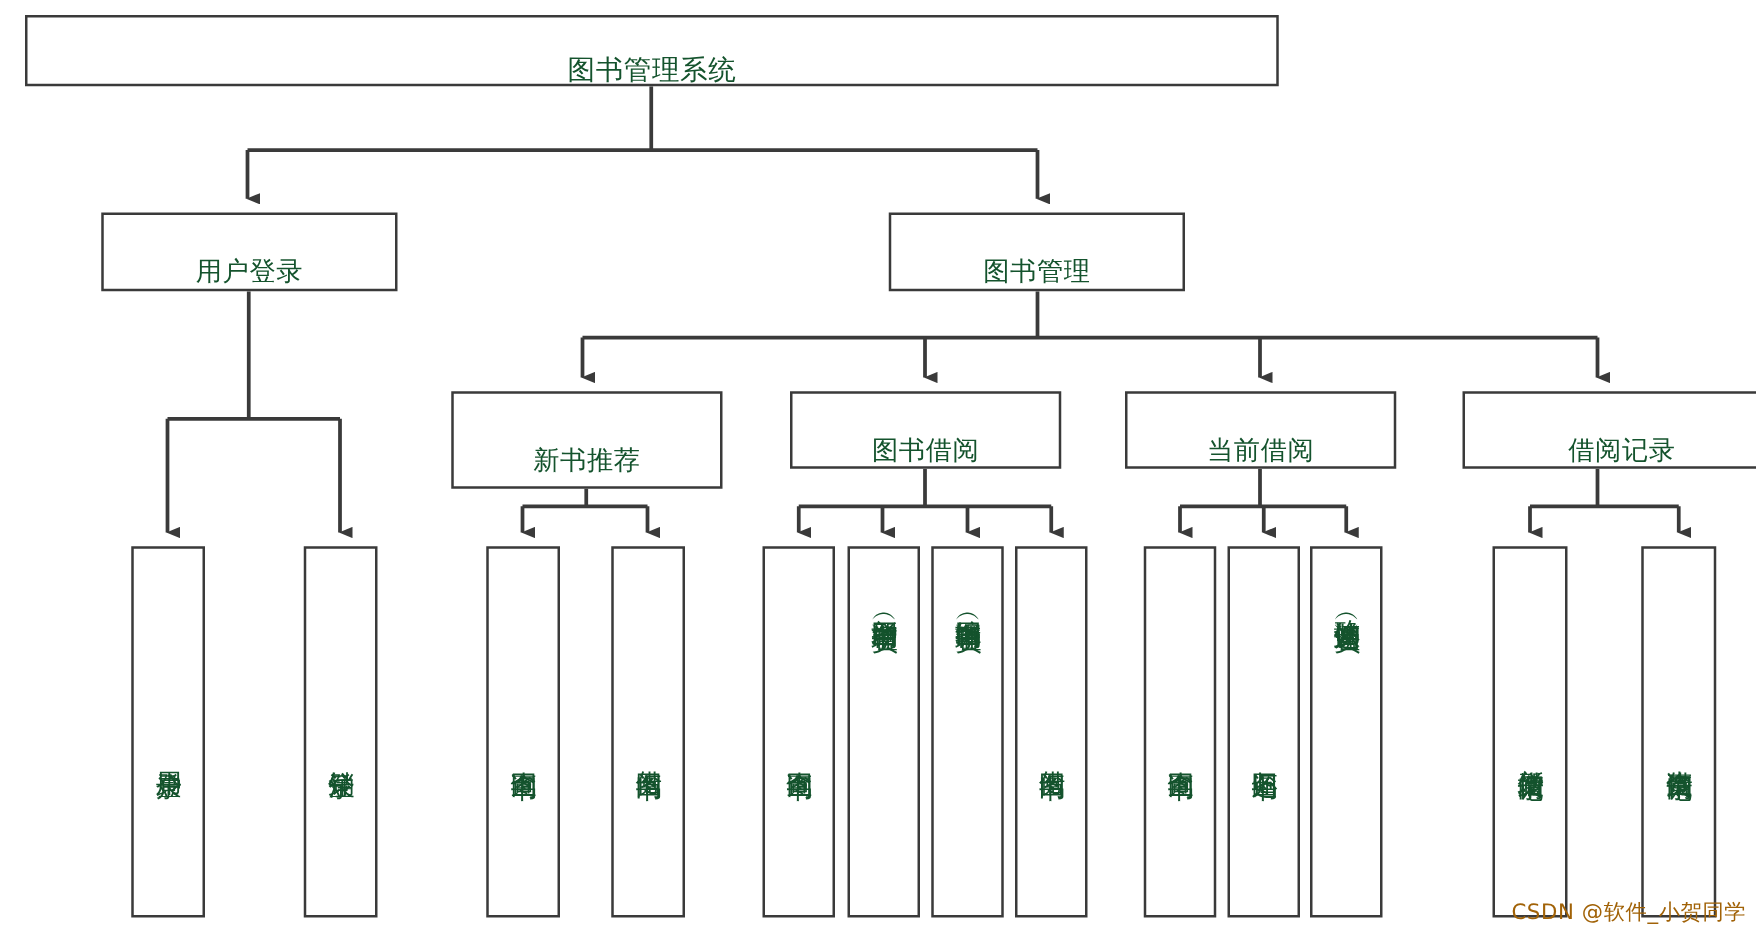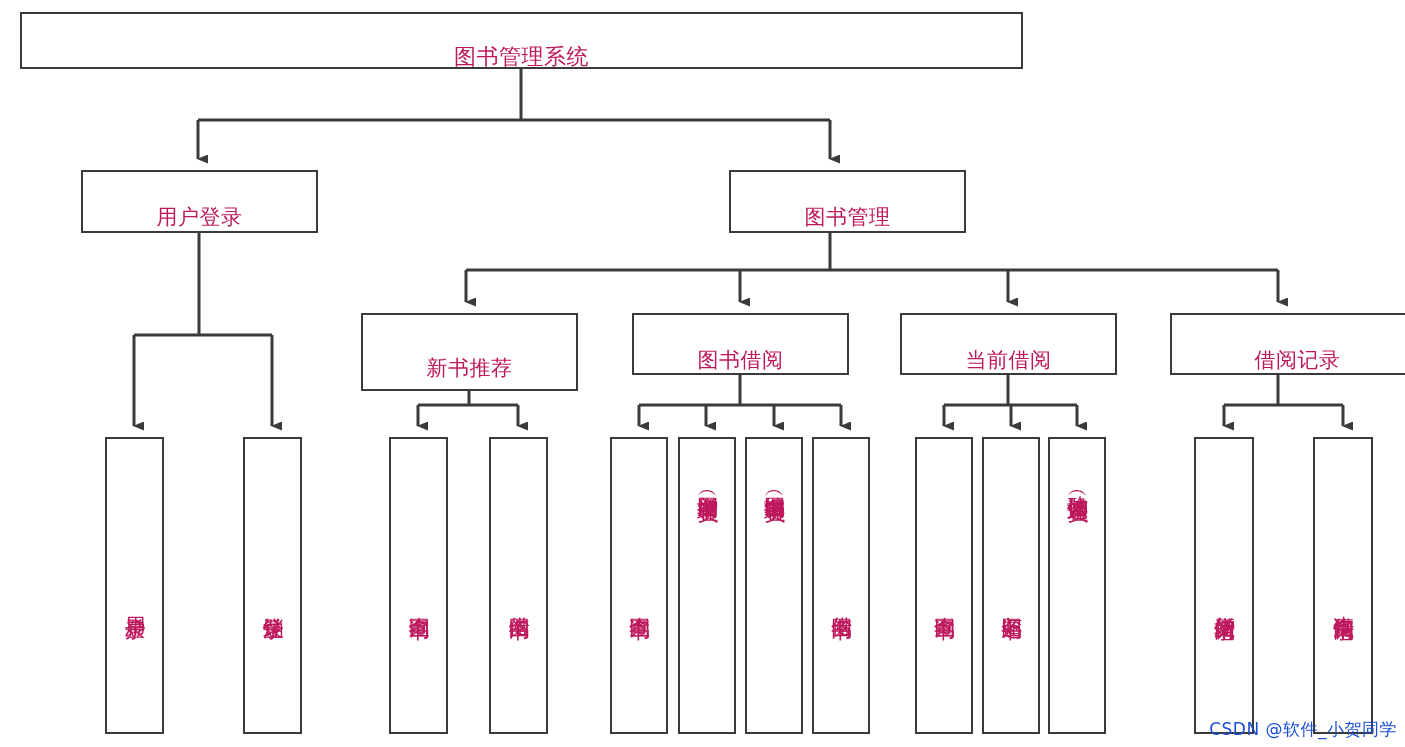--- a/index.html
+++ b/index.html
@@ -29,21 +29,21 @@
     position: absolute;
     box-sizing: border-box;
     border: 2.2px solid #3a3a3a;
     background: #ffffff;
     display: flex;
     align-items: center;
     justify-content: center;
     color: #2b2b2b;
   }
   .node-label {
-    color: #be185d;
+    color: #14532d;
     line-height: 1.18;
     letter-spacing: 0.5px;
     margin-top: 32px;
   }
   .node-root {
     font-size: 22px;
   }
   .node-l1 {
     font-size: 21px;
   }
@@ -65,21 +65,21 @@
   }
   .node-leaf.short-label {
     align-items: center;
     padding-top: 0;
   }
   .watermark {
     position: absolute;
     right: 8px;
     bottom: 6px;
     font-size: 17px;
-    color: #1d4ed8;
+    color: #a16207;
     letter-spacing: 0.5px;
     white-space: nowrap;
   }
 </style>
 </head>
 <body>
 
 <div id="diagram-root">
 
   <svg class="connector-layer" viewBox="0 0 1405 747" xmlns="http://www.w3.org/2000/svg">
@@ -133,21 +133,21 @@
   </svg>
 
   <div class="node-box node-root" style="left:20px; top:12px; width:1003px; height:57px;">
     <span class="node-label">图书管理系统</span>
   </div>
 
   <div class="node-box node-l1" style="left:81px; top:170px; width:237px; height:63px;">
     <span class="node-label">用户登录</span>
   </div>
 
-  <div class="node-box node-l1" style="left:729px; top:170px; width:237px; height:63px;align-items:center;">
+  <div class="node-box node-l1" style="left:711px; top:170px; width:237px; height:63px;align-items:center;">
     <span class="node-label">图书管理</span>
   </div>
 
   <div class="node-box node-l2" style="left:361px; top:313px; width:217px; height:78px;">
     <span class="node-label">新书推荐</span>
   </div>
 
   <div class="node-box node-l2" style="left:900px; top:313px; width:217px; height:62px;">
     <span class="node-label">当前借阅</span>
   </div>

